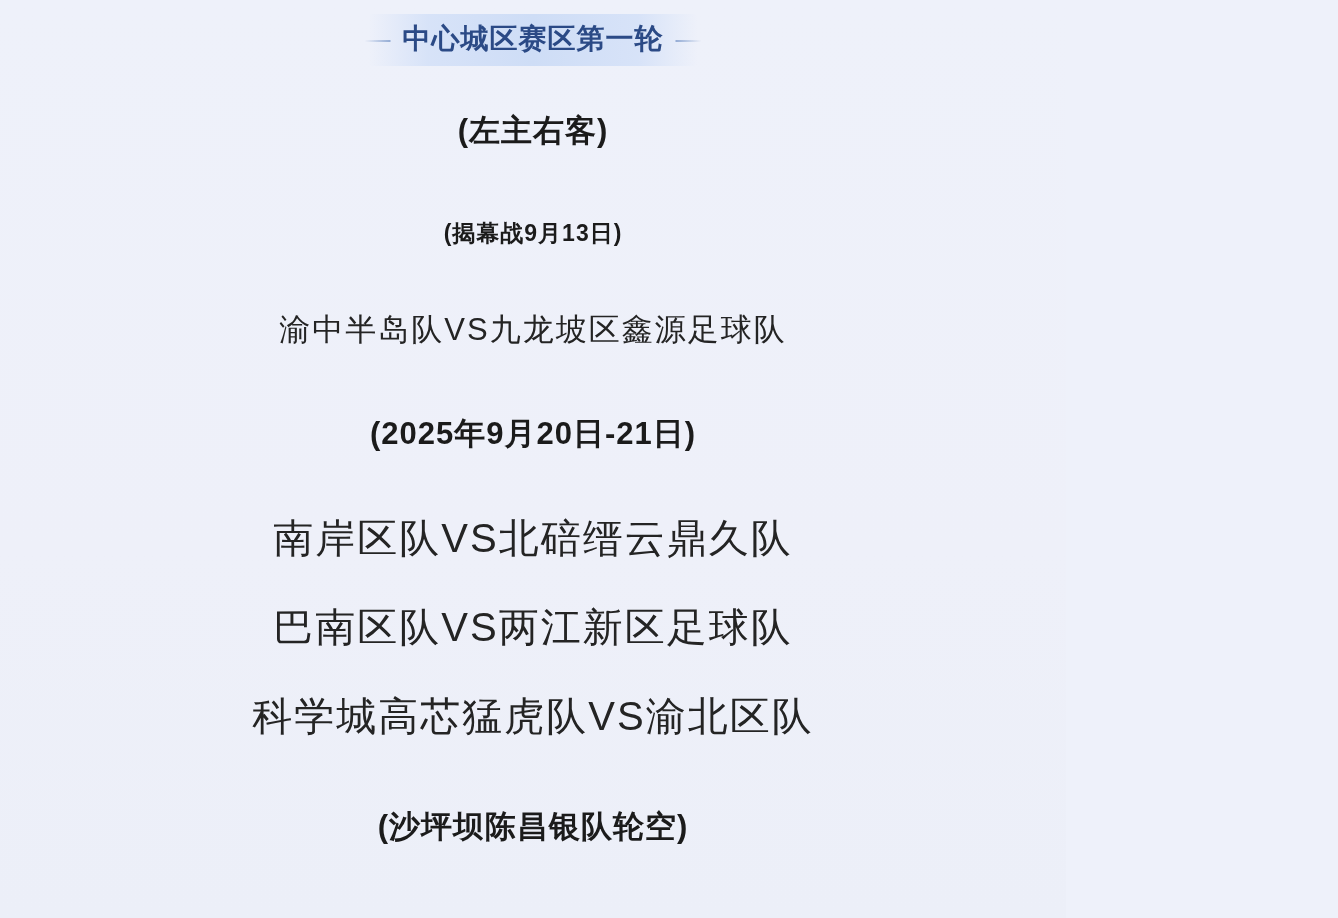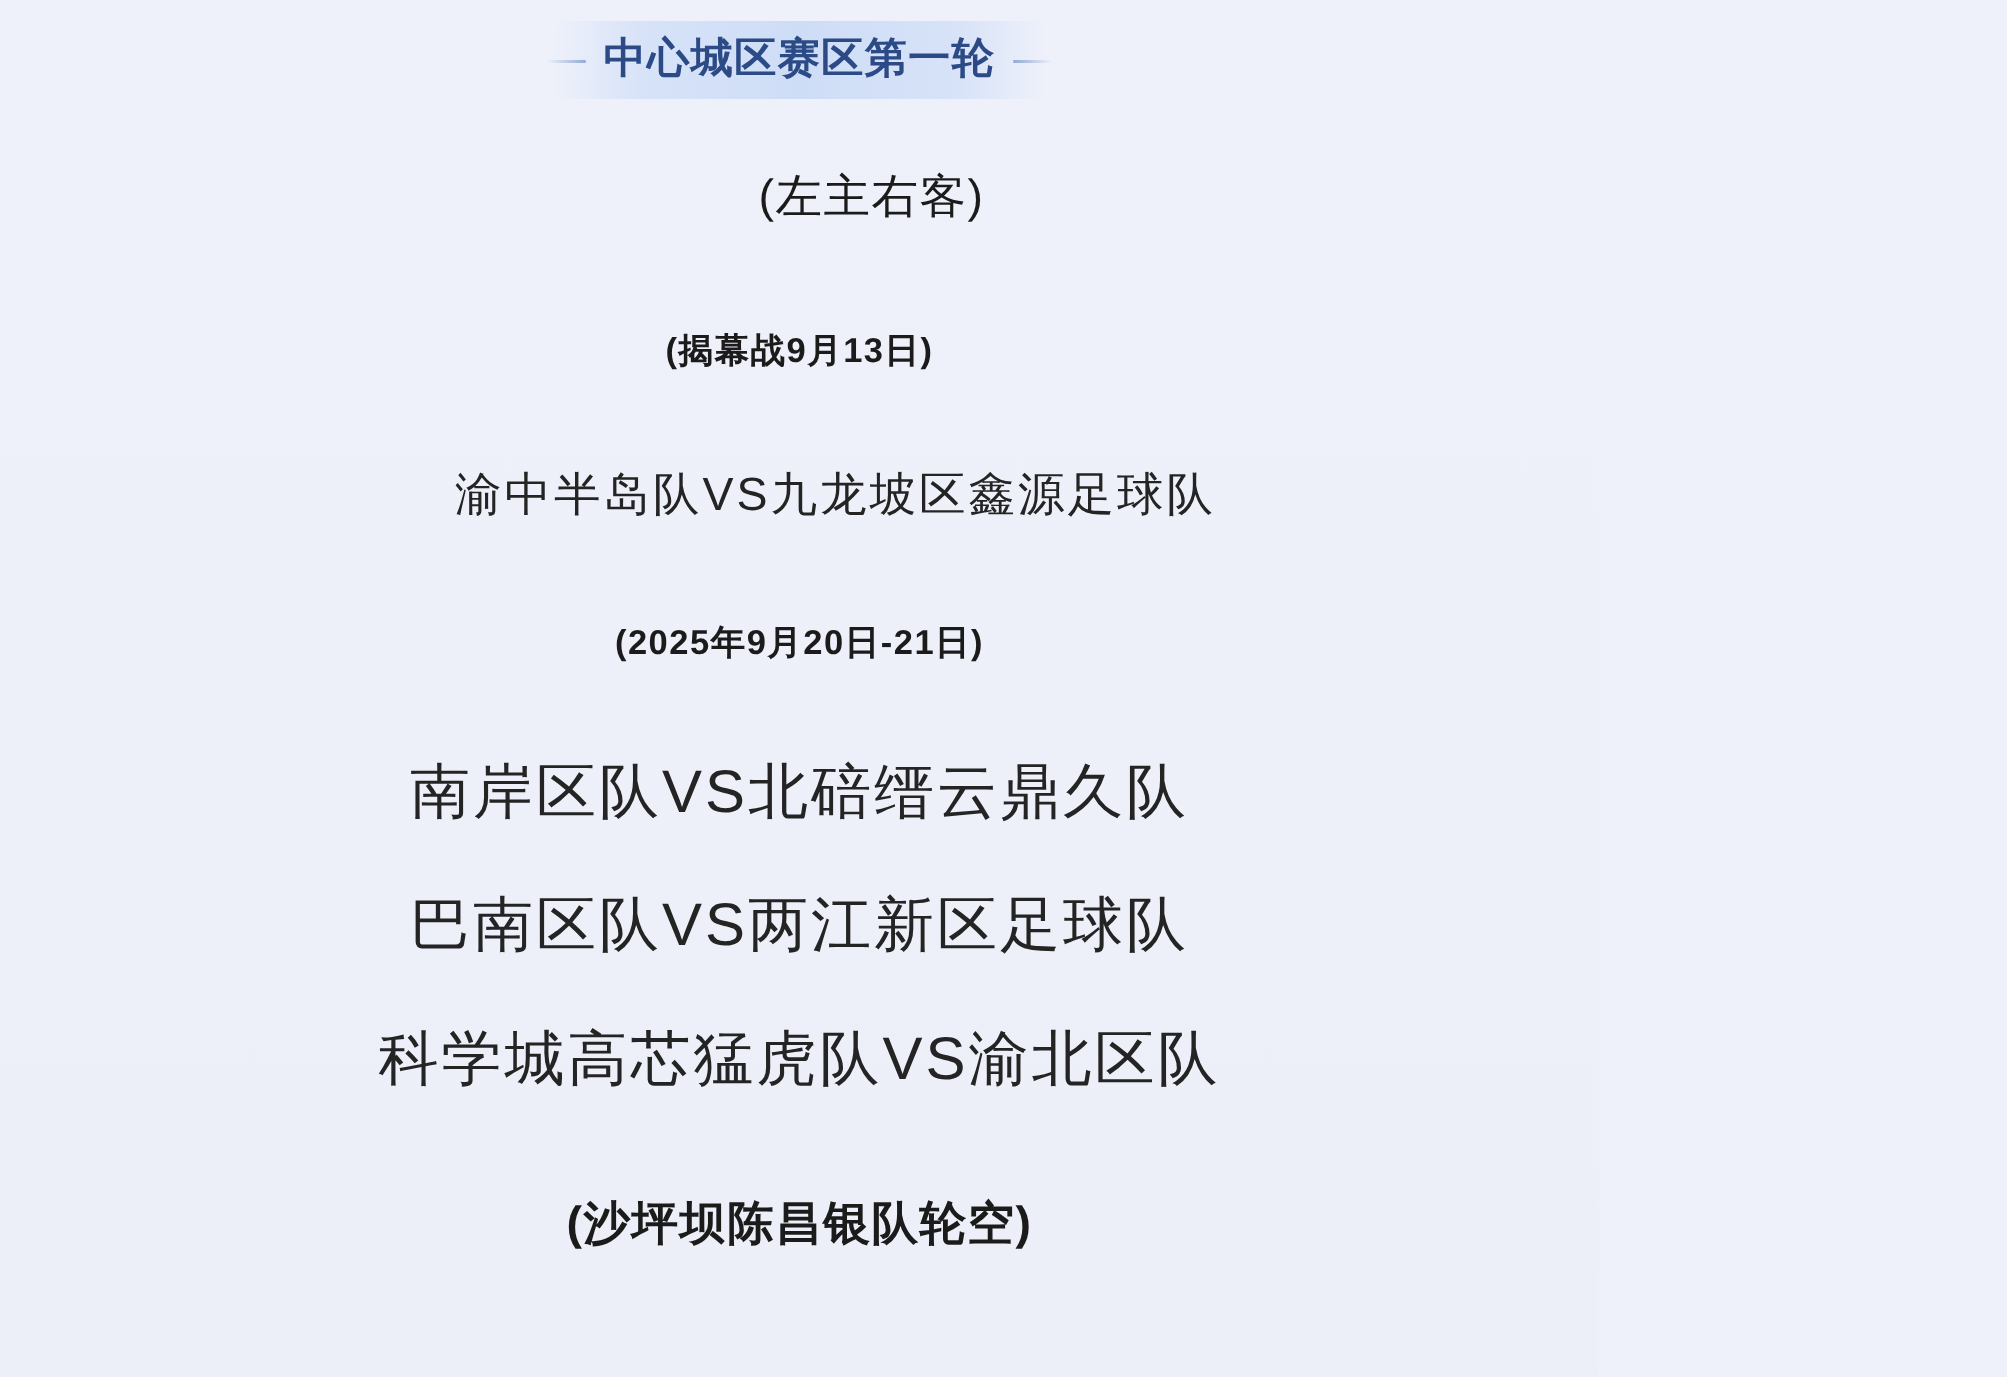--- a/index.html
+++ b/index.html
@@ -59,43 +59,41 @@
     text-align: center;
   }
   .line {
     display: block;
     width: 100%;
     text-align: center;
     white-space: nowrap;
   }
   .l-note {
     font-size: 31px;
-    font-weight: normal;
+    font-weight: bold;
     color: #1b1b1b;
     margin: 18px 0 0 0;
     letter-spacing: 1px;
-    padding-left: 48px;
   }
   .l-subhead {
     font-size: 23px;
     font-weight: bold;
     color: #1b1b1b;
     margin: 66px 0 0 0;
     letter-spacing: 1px;
   }
   .l-match-opener {
     font-size: 31px;
     font-weight: normal;
     color: #242424;
     margin: 60px 0 16px 0;
     letter-spacing: 2px;
-    padding-left: 24px;
   }
   .l-date {
-    font-size: 23px;
+    font-size: 31px;
     font-weight: bold;
     color: #1b1b1b;
     margin: 62px 0 0 0;
     letter-spacing: 1px;
   }
   .match-list {
     margin: 56px 0 0 0;
     padding: 0;
     list-style: none;
   }

